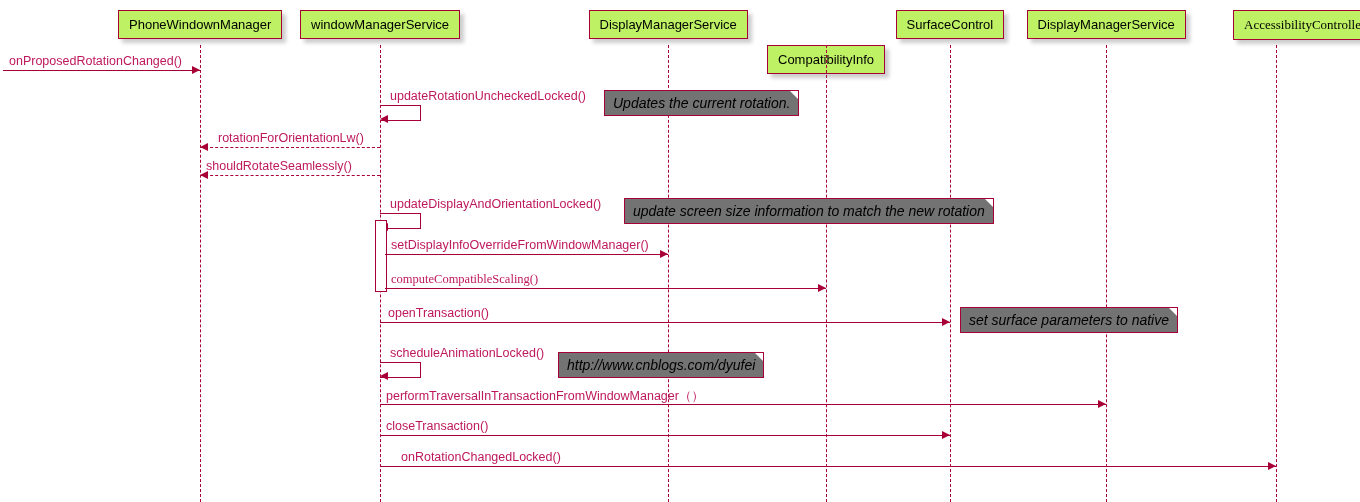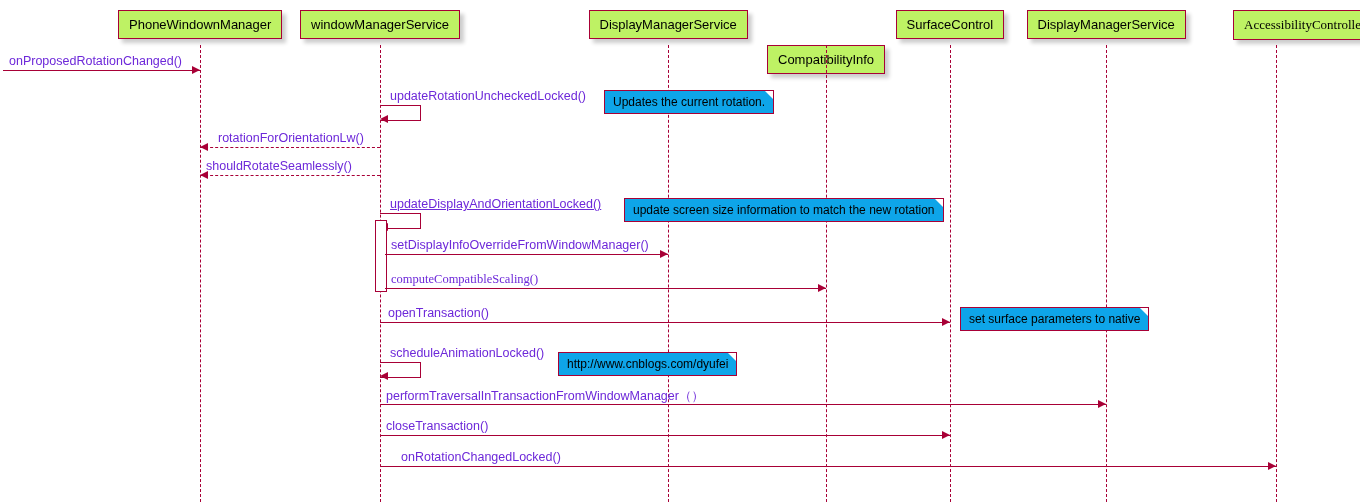--- a/index.html
+++ b/index.html
@@ -26,21 +26,21 @@
   .lifeline {
     position: absolute;
     top: 45px;
     bottom: 0;
     width: 0;
     border-left: 1px dashed #a80036;
   }
   .msg {
     position: absolute;
     font-size: 12.5px;
-    color: #6d28d9;
+    color: #be185d;
     white-space: nowrap;
   }
   .arrow-line {
     position: absolute;
     height: 0;
     border-top: 1px solid #a80036;
   }
   .arrow-line.dashed {
     border-top: 1px dashed #a80036;
   }
@@ -53,25 +53,26 @@
   }
   .arrow-head-left {
     position: absolute;
     width: 0; height: 0;
     border-top: 4px solid transparent;
     border-bottom: 4px solid transparent;
     border-right: 8px solid #a80036;
   }
   .note {
     position: absolute;
-    background: #0ea5e9;
+    background: #737373;
     border: 1px solid #a80036;
     padding: 4px 8px;
-    font-size: 12px;
+    font-size: 14px;
     white-space: nowrap;
+    font-style: italic;
   }
   .note::after {
     content: "";
     position: absolute;
     top: 0; right: 0;
     width: 0; height: 0;
     border-top: 8px solid #fff;
     border-left: 8px solid transparent;
   }
   .note::before {
@@ -121,21 +122,21 @@
     <div class="msg" style="left: 390px; top: 89px;">updateRotationUncheckedLocked()</div>
     <div class="self-call" style="left: 380px; top: 105px; height: 14px;"></div>
     <div class="arrow-head-left" style="left: 380px; top: 115px;"></div>
     <div class="note" style="left: 604px; top: 90px;">Updates the current rotation.</div>
     <div class="msg" style="left: 206px; top: 131px; padding-left: 12px;">rotationForOrientationLw()</div>
     <div class="arrow-line dashed" style="left: 200px; top: 147px; width: 180px;"></div>
     <div class="arrow-head-left" style="left: 200px; top: 143px;"></div>
     <div class="msg" style="left: 206px; top: 159px;">shouldRotateSeamlessly()</div>
     <div class="arrow-line dashed" style="left: 200px; top: 175px; width: 180px;"></div>
     <div class="arrow-head-left" style="left: 200px; top: 171px;"></div>
-    <div class="msg" style="left: 390px; top: 197px; text-decoration: underline;">updateDisplayAndOrientationLocked()</div>
+    <div class="msg" style="left: 390px; top: 197px;">updateDisplayAndOrientationLocked()</div>
     <div class="self-call" style="left: 380px; top: 213px; height: 14px;"></div>
     <div class="arrow-head-left" style="left: 380px; top: 223px;"></div>
     <div class="note" style="left: 624px; top: 198px;">update screen size information to match the new rotation</div>
     <div class="activation" style="left: 375px; top: 220px; height: 70px;"></div>
     <div class="msg" style="left: 391px; top: 238px;">setDisplayInfoOverrideFromWindowManager()</div>
     <div class="arrow-line" style="left: 385px; top: 254px; width: 283px;"></div>
     <div class="arrow-head-right" style="left: 660px; top: 250px;"></div>
     <div class="msg" style="left: 391px; top: 272px; font-family: Liberation Serif, serif;">computeCompatibleScaling()</div>
     <div class="arrow-line" style="left: 385px; top: 288px; width: 441px;"></div>
     <div class="arrow-head-right" style="left: 818px; top: 284px;"></div>

